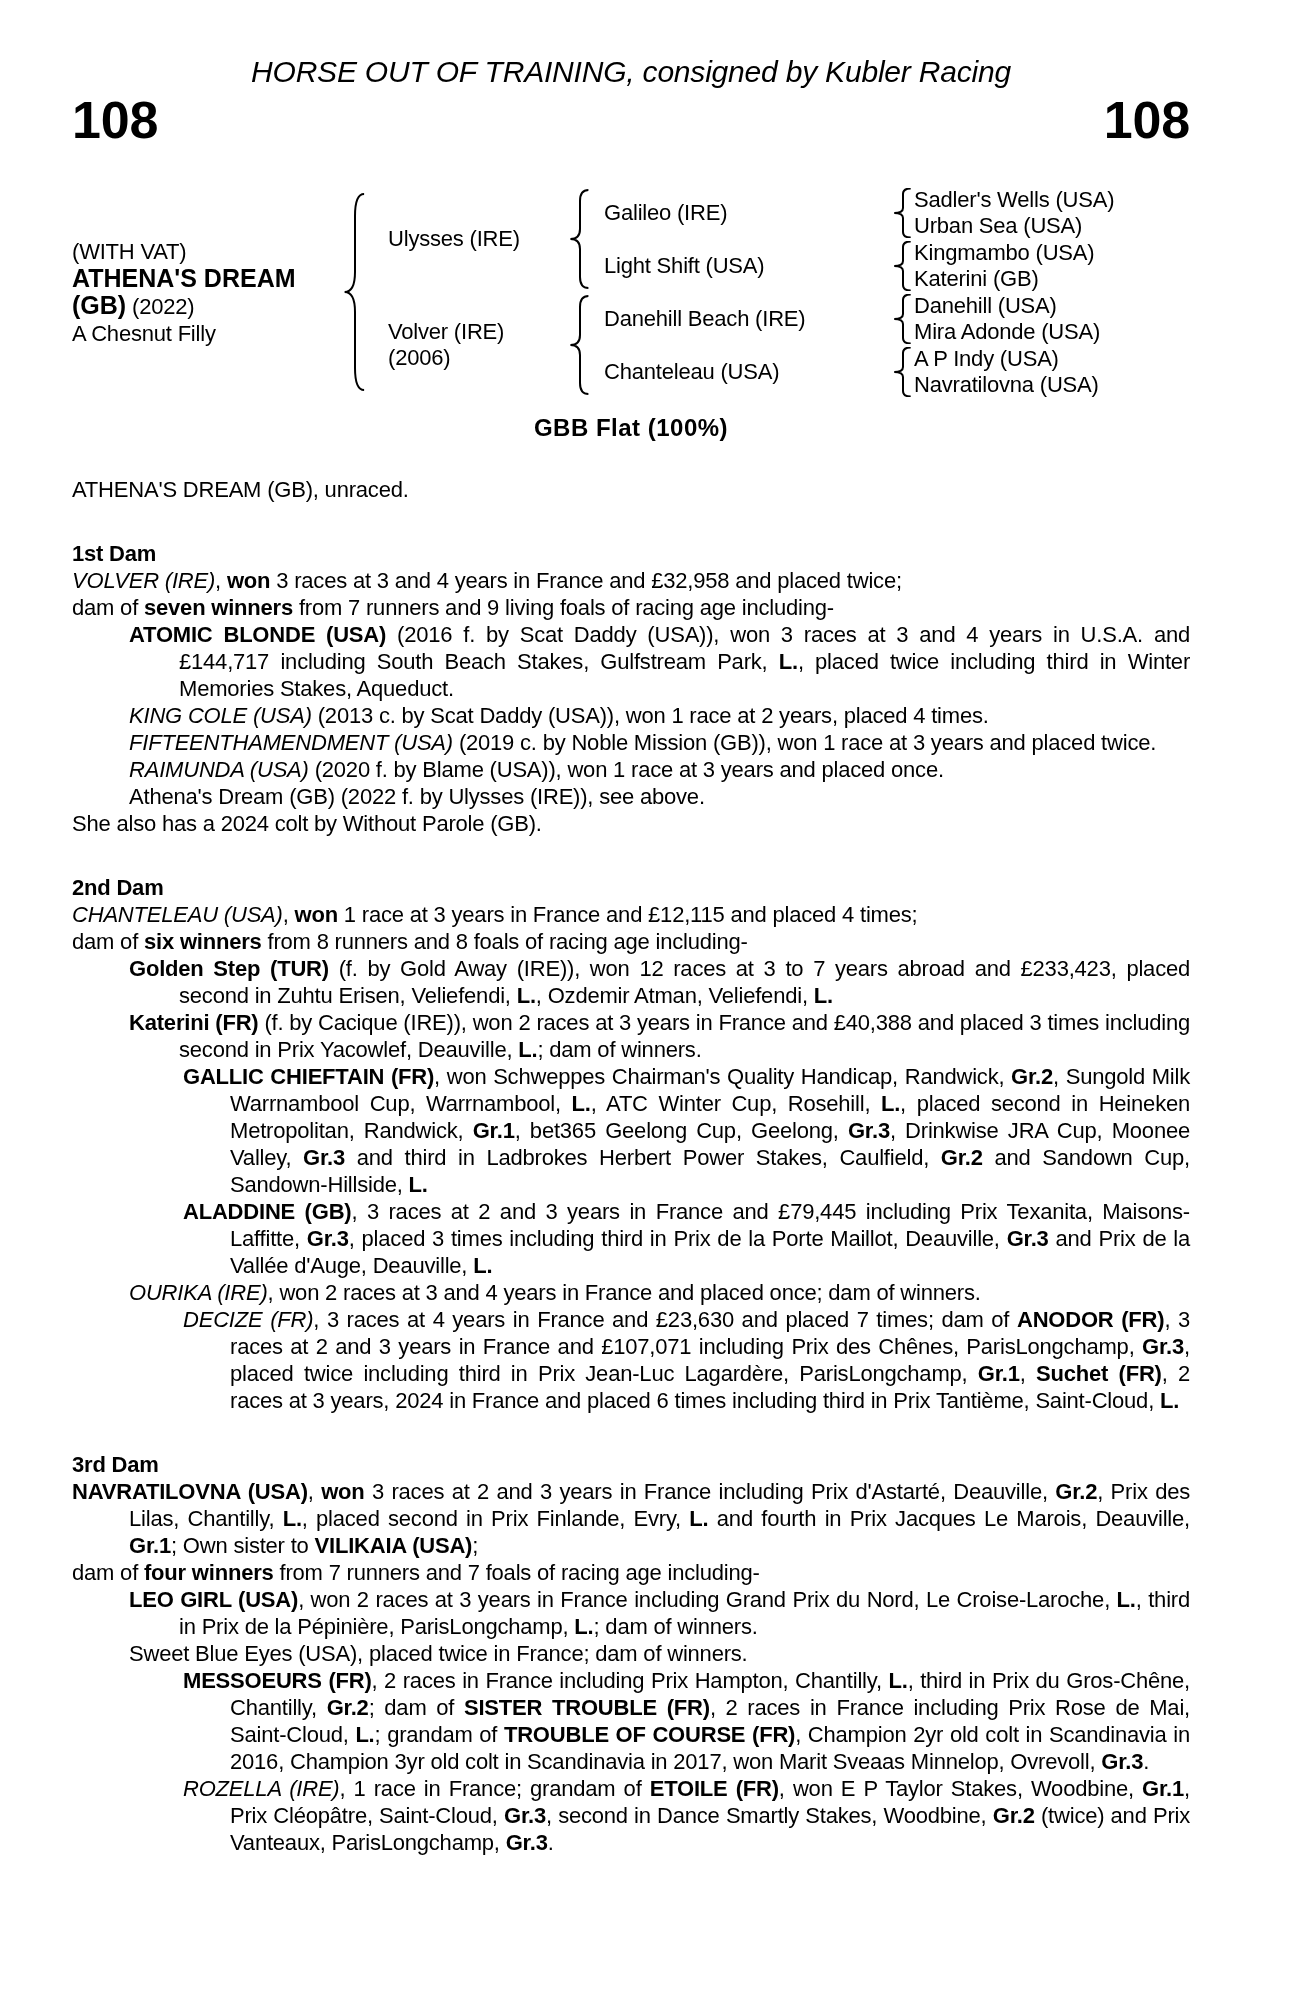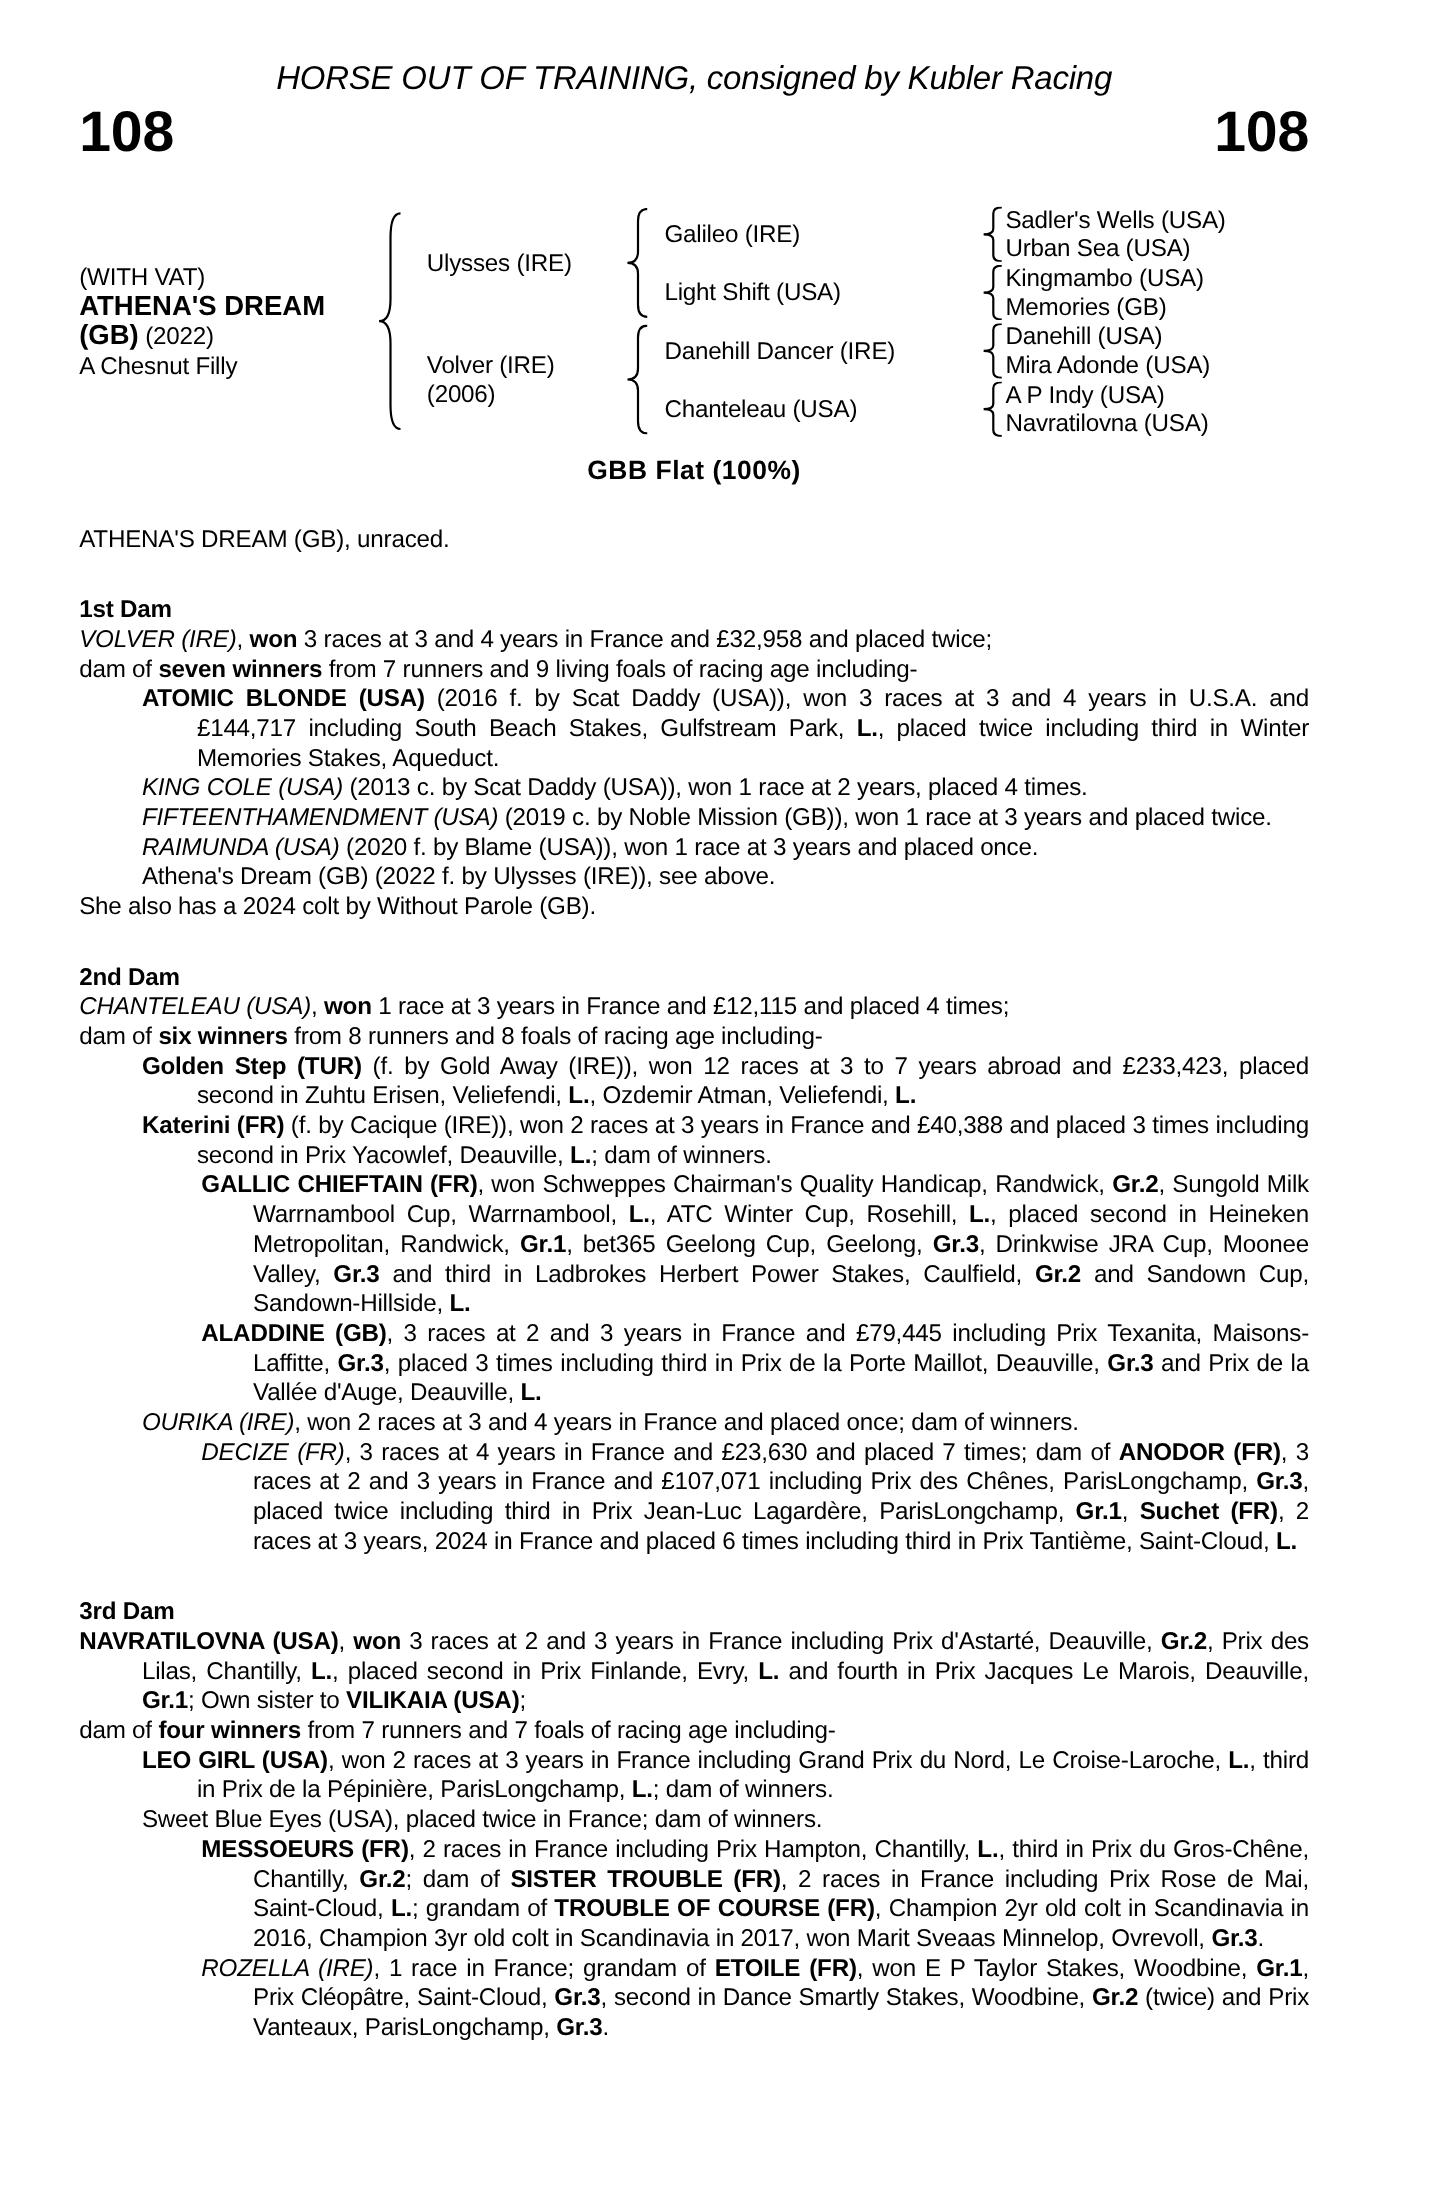--- a/index.html
+++ b/index.html
@@ -105,39 +105,39 @@
           </div>
           <div class="gen2-cell">
             <div class="gen2-name">Light Shift (USA)</div>
             <div class="brace sm">
               <svg viewBox="0 0 20 100" preserveAspectRatio="none">
                   <path d="M17 1 Q10 1 10 12 L10 40 Q10 50 2 50 Q10 50 10 60 L10 88 Q10 99 17 99" fill="none" stroke="#000" stroke-width="2" vector-effect="non-scaling-stroke"></path>
                 </svg>
             </div>
             <div class="gen3-col">
               <div>Kingmambo (USA)</div>
-              <div>Memories (GB)</div>
+              <div>Katerini (GB)</div>
             </div>
           </div>
         </div>
       </div>
 
       <div class="gen1-cell">
         <div class="gen1-name">
           <div>Volver (IRE)</div>
           <div>(2006)</div>
         </div>
         <div class="brace md">
           <svg viewBox="0 0 20 100" preserveAspectRatio="none">
               <path d="M17 1 Q10 1 10 12 L10 40 Q10 50 2 50 Q10 50 10 60 L10 88 Q10 99 17 99" fill="none" stroke="#000" stroke-width="2" vector-effect="non-scaling-stroke"></path>
             </svg>
         </div>
         <div class="gen2-col">
           <div class="gen2-cell">
-            <div class="gen2-name">Danehill Dancer (IRE)</div>
+            <div class="gen2-name">Danehill Beach (IRE)</div>
             <div class="brace sm">
               <svg viewBox="0 0 20 100" preserveAspectRatio="none">
                   <path d="M17 1 Q10 1 10 12 L10 40 Q10 50 2 50 Q10 50 10 60 L10 88 Q10 99 17 99" fill="none" stroke="#000" stroke-width="2" vector-effect="non-scaling-stroke"></path>
                 </svg>
             </div>
             <div class="gen3-col">
               <div>Danehill (USA)</div>
               <div>Mira Adonde (USA)</div>
             </div>
           </div>

